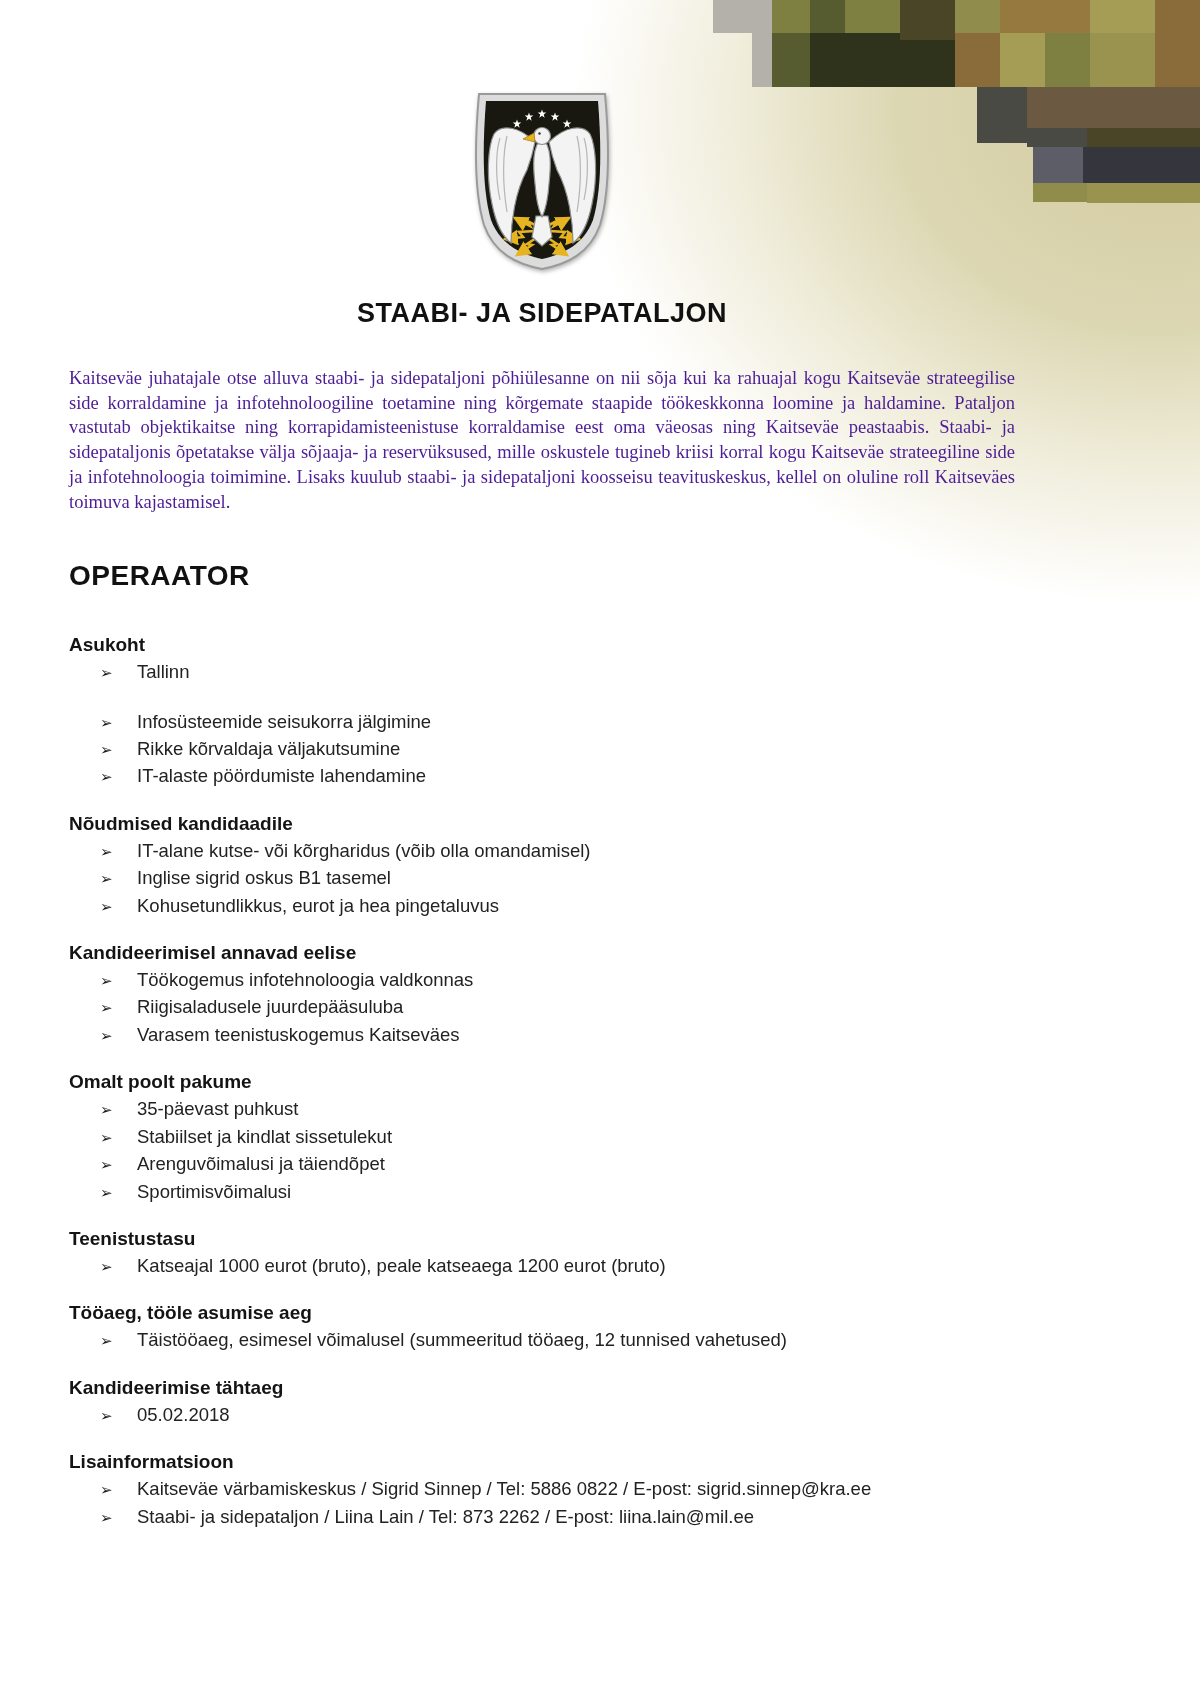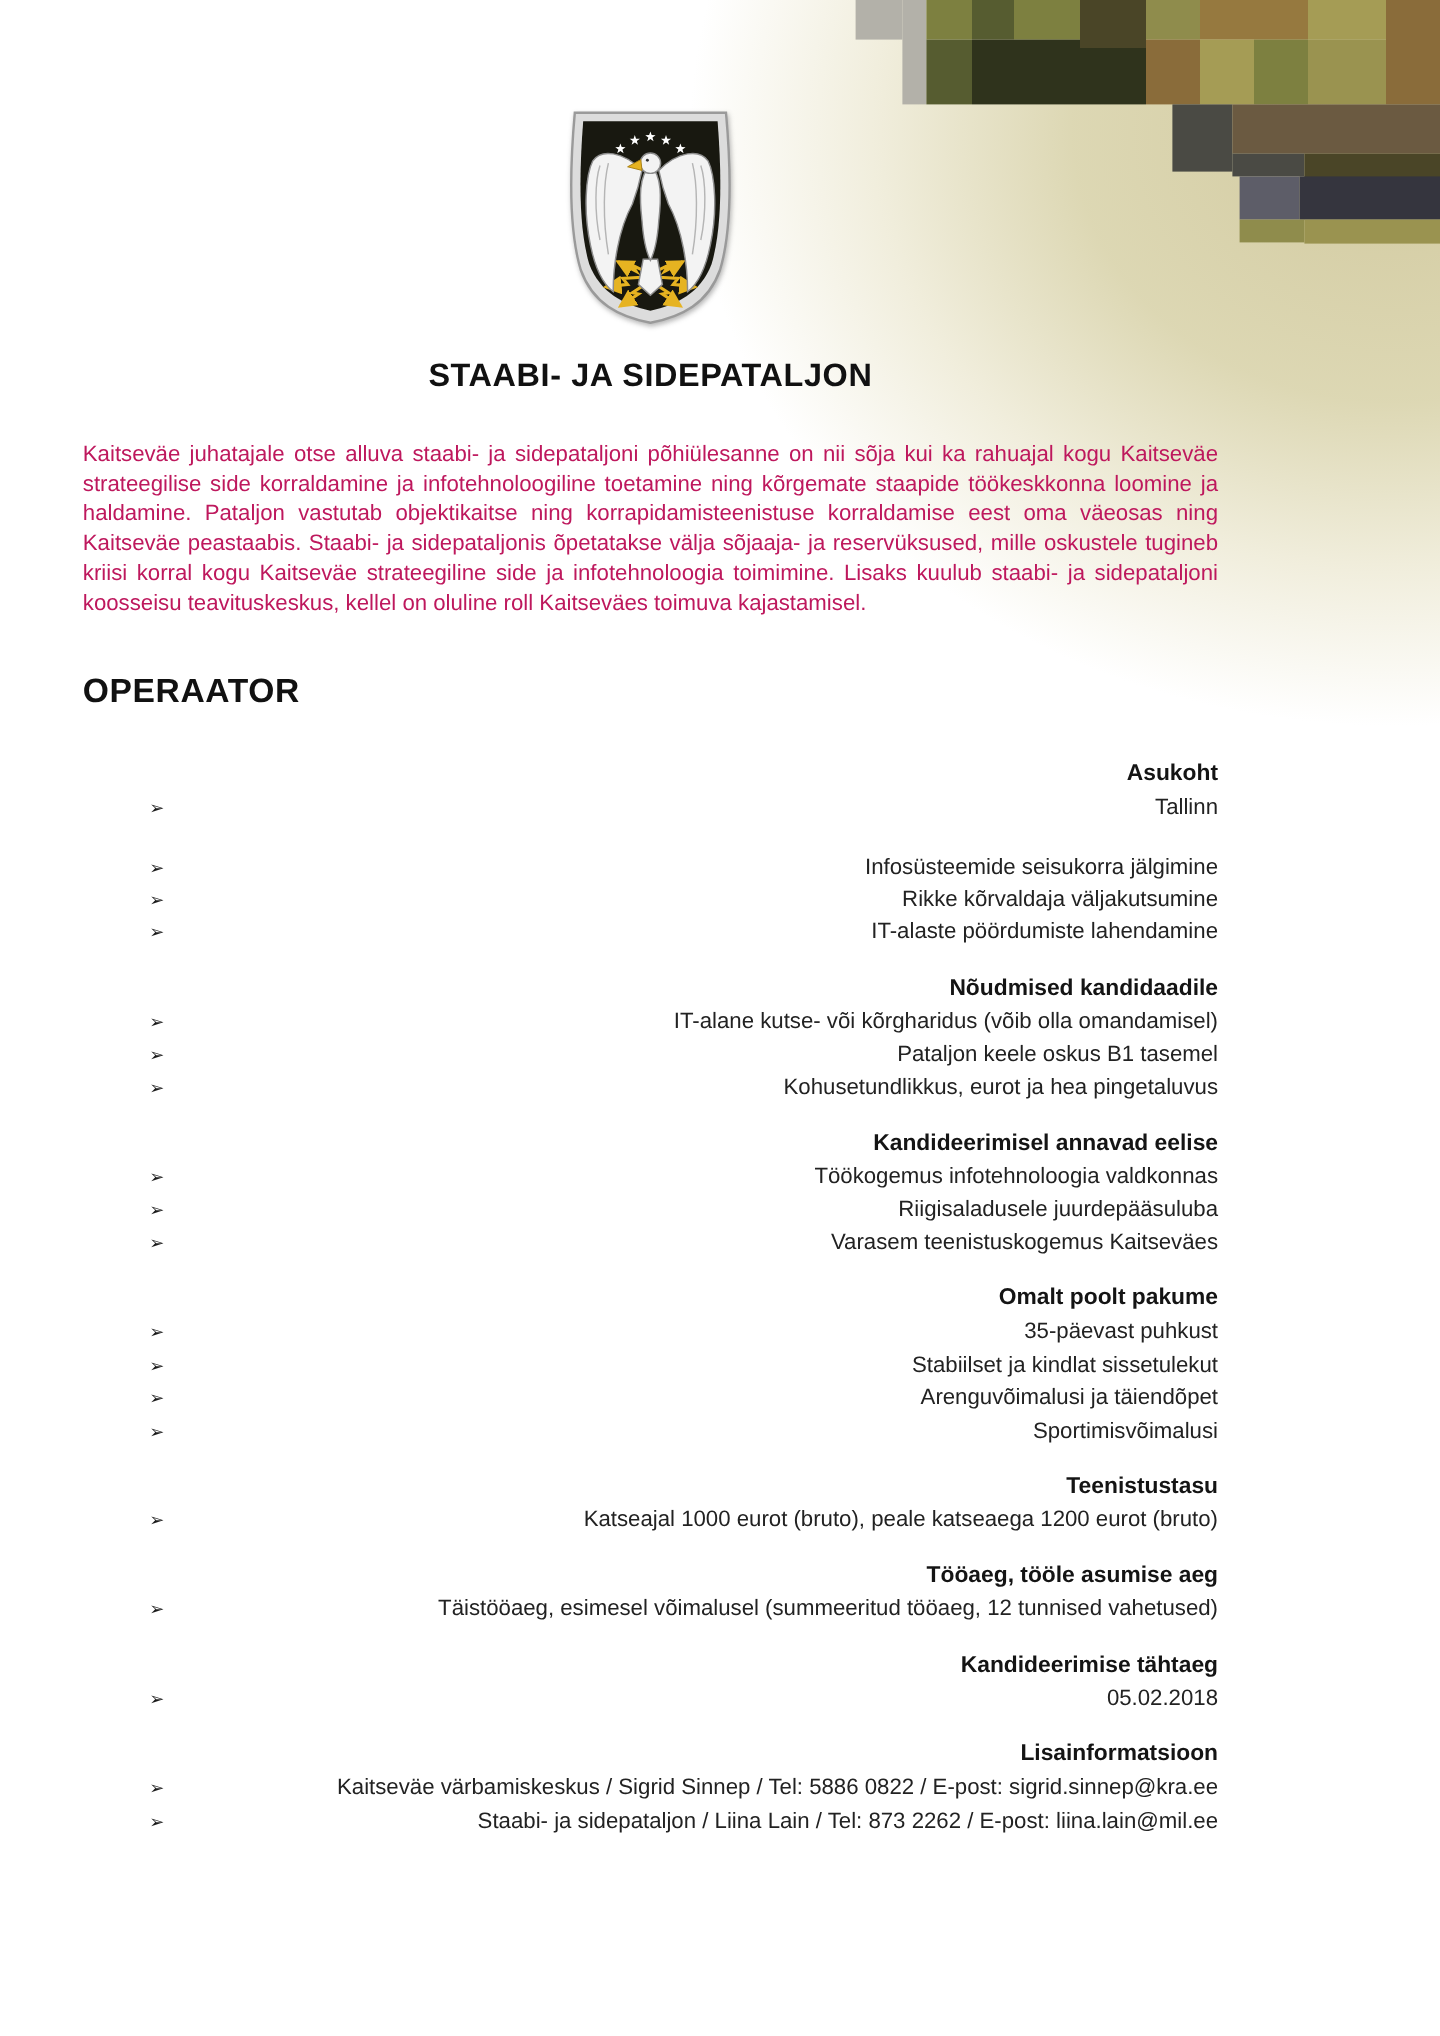--- a/index.html
+++ b/index.html
@@ -44,30 +44,31 @@
     font-size: 27px;
     font-weight: bold;
     letter-spacing: 0.5px;
     color: #111;
   }
   .intro {
     margin: 37px 0 0;
     font-size: 18.5px;
     line-height: 24.7px;
     text-align: justify;
-    color: #be185d;
+    color: #4c1d95;
+    font-family: Liberation Serif, serif;
   }
   .position-title {
     margin: 46px 0 0;
     font-size: 28px;
     font-weight: bold;
     letter-spacing: 0.5px;
     color: #111;
   }
-  .sections { margin-top: 42px; text-align: right; }
+  .sections { margin-top: 42px; }
   .sec { margin: 0 0 22px; }
   .sec-h {
     margin: 0 0 3px;
     font-size: 19px;
     font-weight: bold;
     color: #141414;
   }
   ul.items { list-style: none; margin: 0; padding: 0; }
   ul.items li {
     display: flex;
@@ -195,21 +196,21 @@
       </section>
       <section class="sec">
         <h3 class="sec-h">Nõudmised kandidaadile</h3>
         <ul class="items">
           <li>
             <span class="arrow">➢</span>
             <span class="item-text">IT-alane kutse- või kõrgharidus (võib olla omandamisel)</span>
           </li>
           <li>
             <span class="arrow">➢</span>
-            <span class="item-text">Pataljon keele oskus B1 tasemel</span>
+            <span class="item-text">Inglise sigrid oskus B1 tasemel</span>
           </li>
           <li>
             <span class="arrow">➢</span>
             <span class="item-text">Kohusetundlikkus, eurot ja hea pingetaluvus</span>
           </li>
         </ul>
       </section>
       <section class="sec">
         <h3 class="sec-h">Kandideerimisel annavad eelise</h3>
         <ul class="items">

